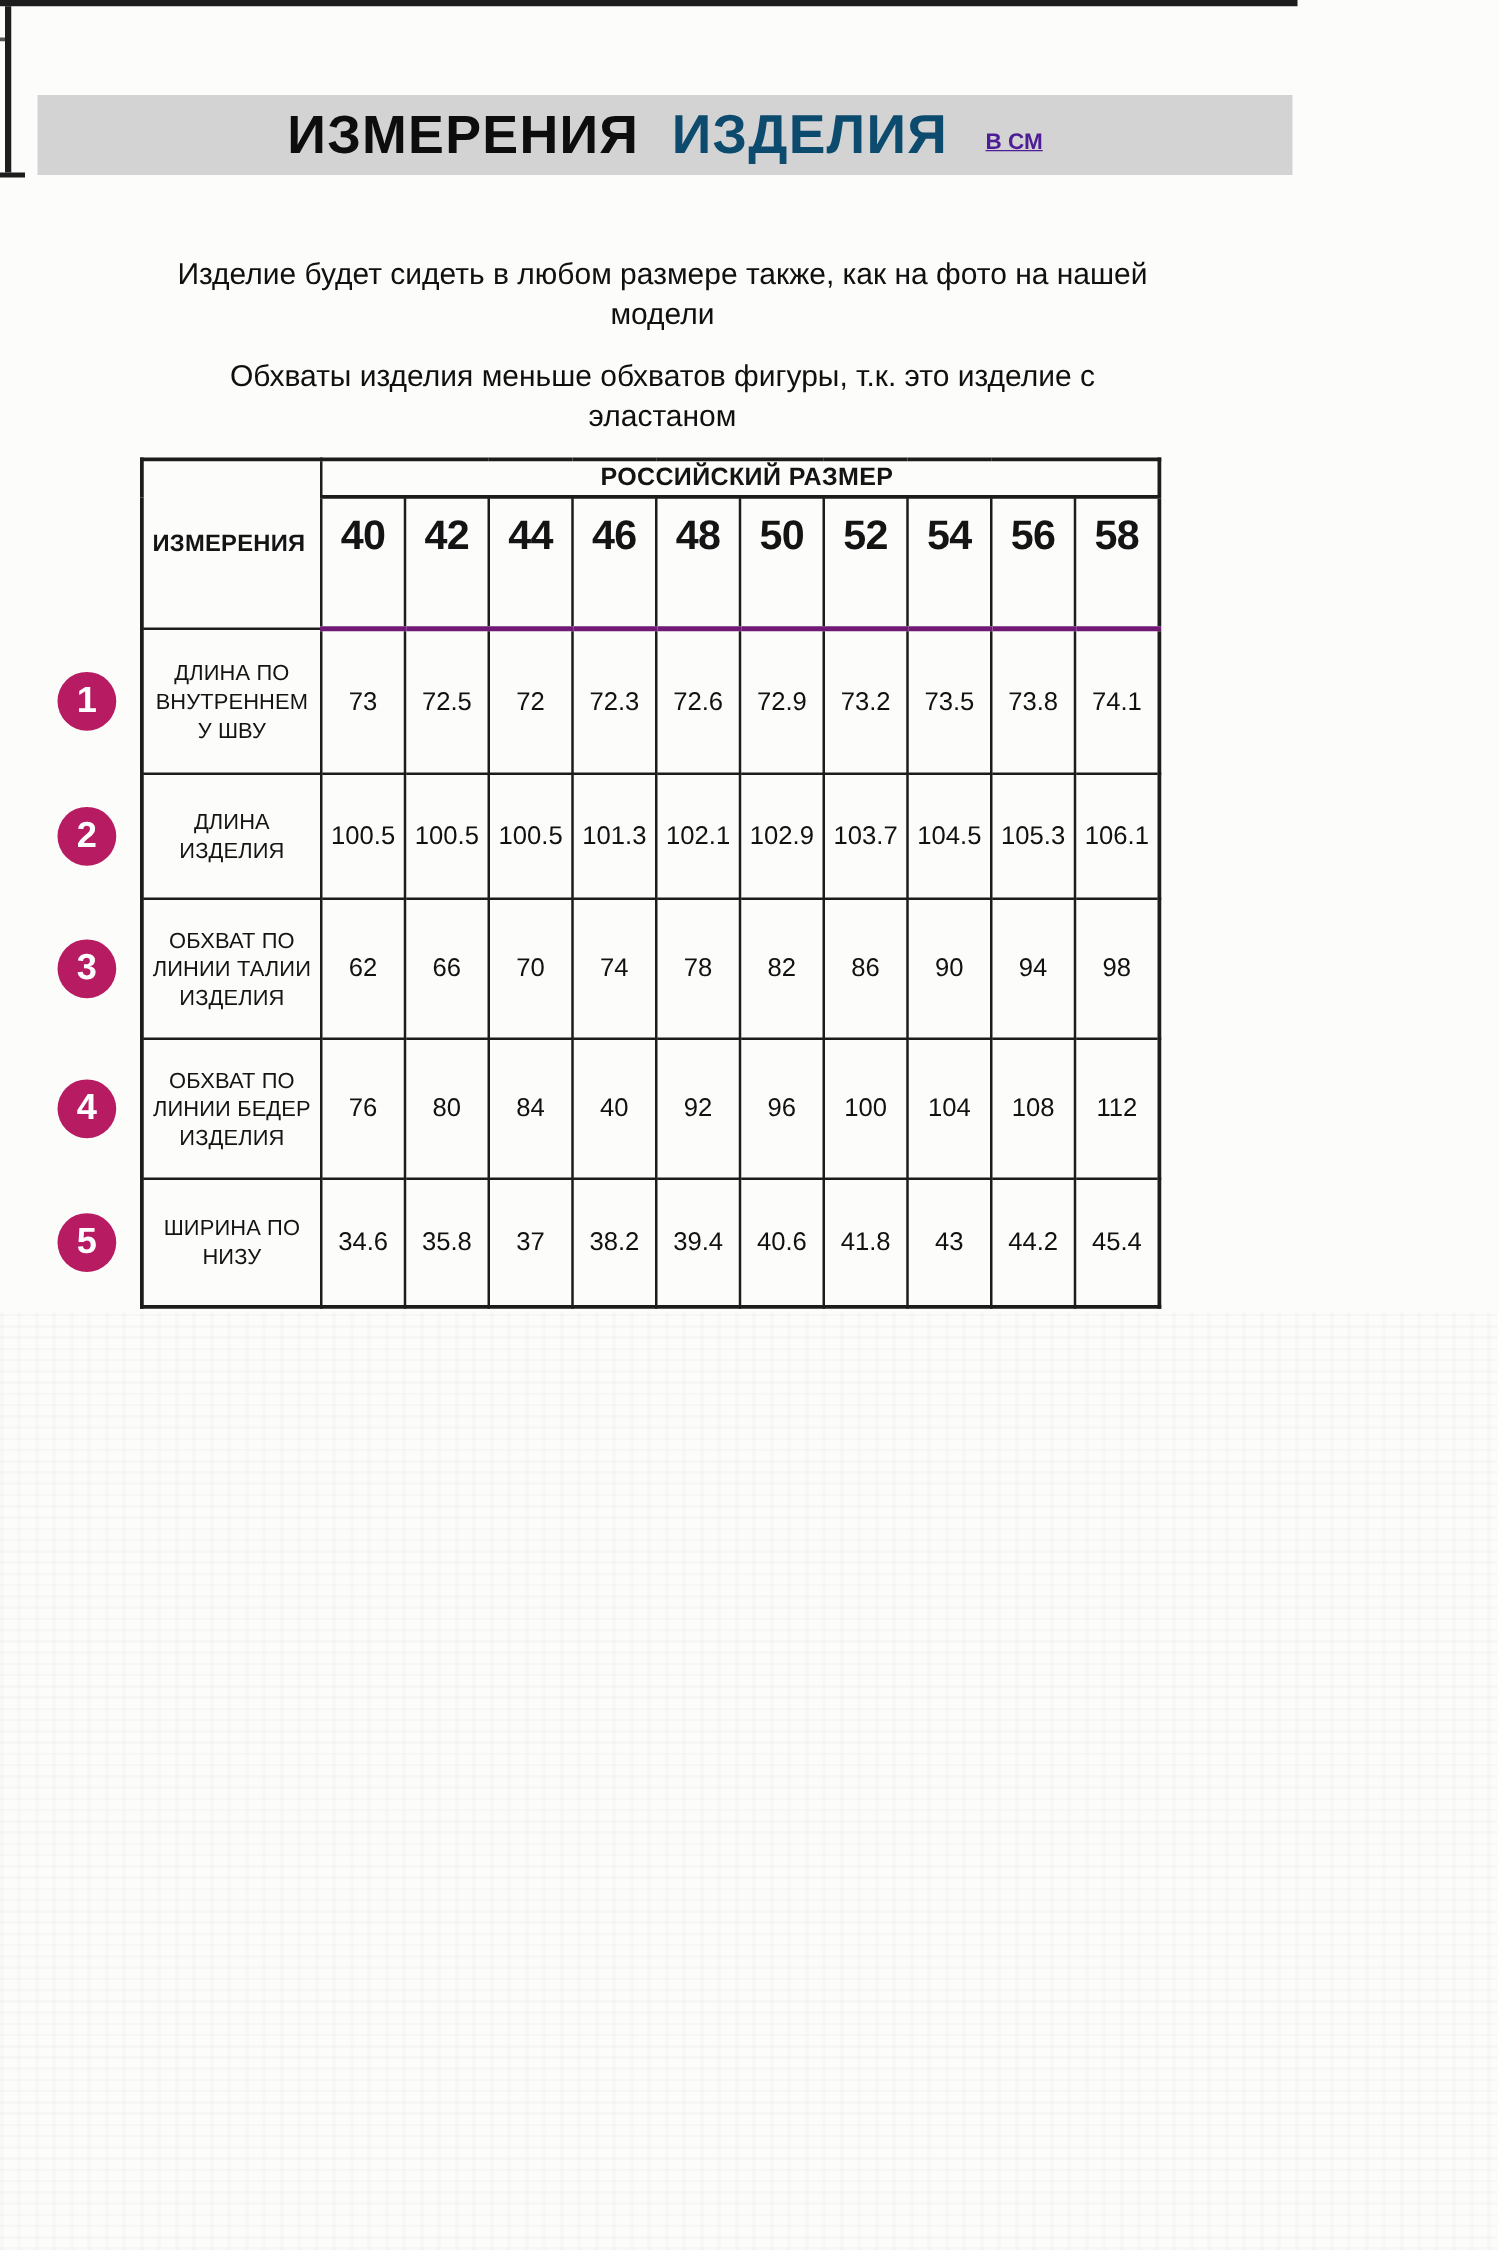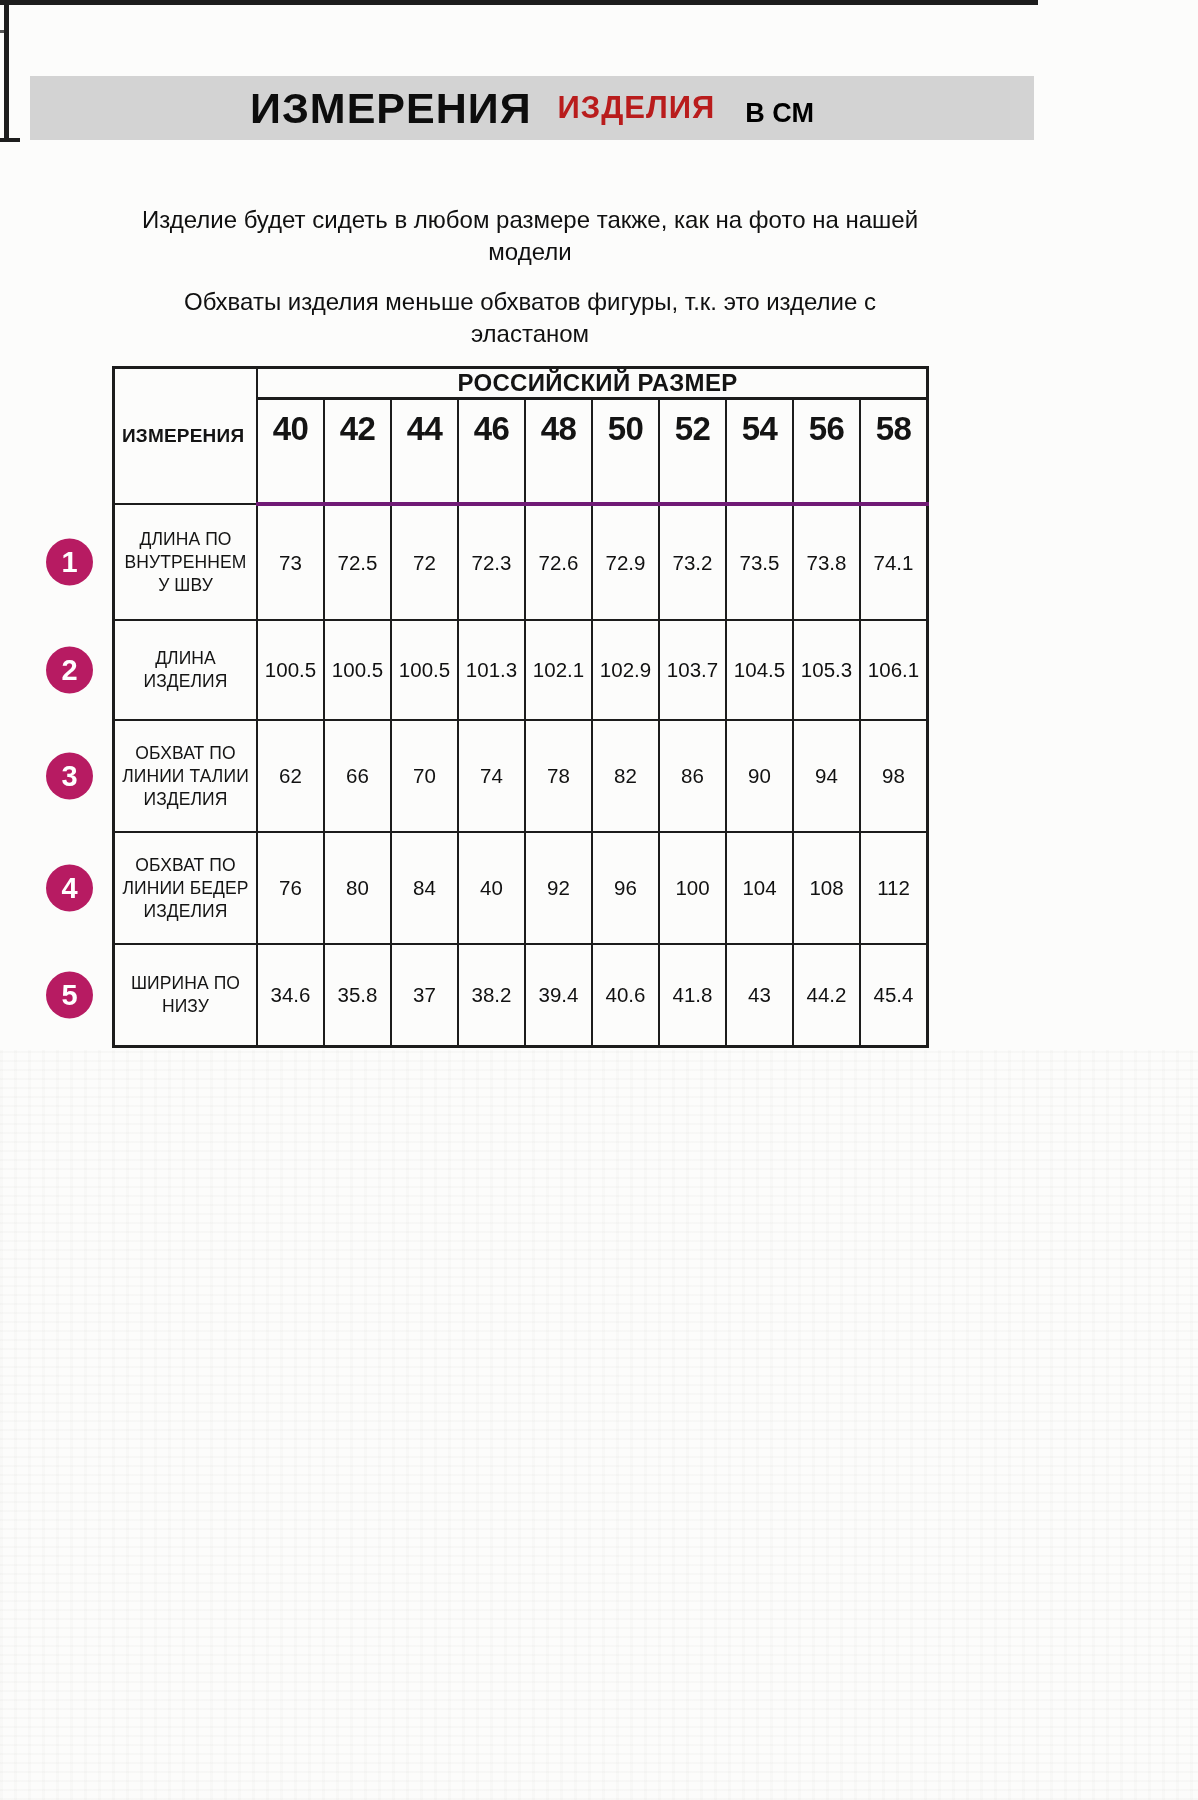--- a/index.html
+++ b/index.html
@@ -28,22 +28,22 @@
   }
 
   
   .titlebar{
     position:absolute;left:30px;top:76px;width:1004px;height:64px;
     background:#d3d3d3;
     display:flex;align-items:center;justify-content:center;
     gap:26px;
   }
   .title-main{font-size:43px;font-weight:900;letter-spacing:1px;color:#0d0d0d;}
-  .title-sub{font-size:31px;font-weight:900;letter-spacing:1px;color:#b91c1c;text-align:center;}
-  .title-unit{font-size:27px;font-weight:800;color:#000000;margin-top:10px;margin-left:4px;}
+  .title-sub{font-size:44px;font-weight:900;letter-spacing:1px;color:#0c4a6e;text-align:center;}
+  .title-unit{font-size:18px;font-weight:800;color:#4c1d95;margin-top:10px;margin-left:4px;text-decoration:underline;}
 
   .code{
     position:absolute;left:0;top:158px;width:1060px;
     text-align:center;font-size:30px;font-weight:600;
   }
   .intro{
     position:absolute;left:0;right:138px;
     margin:0 auto;text-align:center;
     font-size:24px;font-weight:500;line-height:32px;color:#101010;
   }
@@ -53,21 +53,21 @@
   
   .table-wrap{position:absolute;left:112px;top:366px;}
   table{border-collapse:collapse;table-layout:fixed;}
   th,td{border:2px solid #1c1c1c;padding:0;}
   table{border:3px solid #1c1c1c;}
   .corner{
     width:134px;text-align:left;vertical-align:middle;
     font-size:19px;font-weight:600;padding-left:7px;letter-spacing:0.2px;
   }
   .group{
-    height:27px;font-size:24px;font-weight:600;text-align:center;
+    height:27px;font-size:20px;font-weight:600;text-align:center;
     border-bottom:3px solid #1c1c1c;letter-spacing:0.3px;padding-left:11px;
   }
   th.size{
     width:65px;height:92px;vertical-align:top;text-align:center;
     font-size:33px;font-weight:900;padding-top:10px;
     border-bottom:4px solid #701a75;letter-spacing:-0.5px;
   }
   tbody th.rowlabel{
     position:relative;
     font-size:17.5px;font-weight:500;text-align:center;vertical-align:middle;

